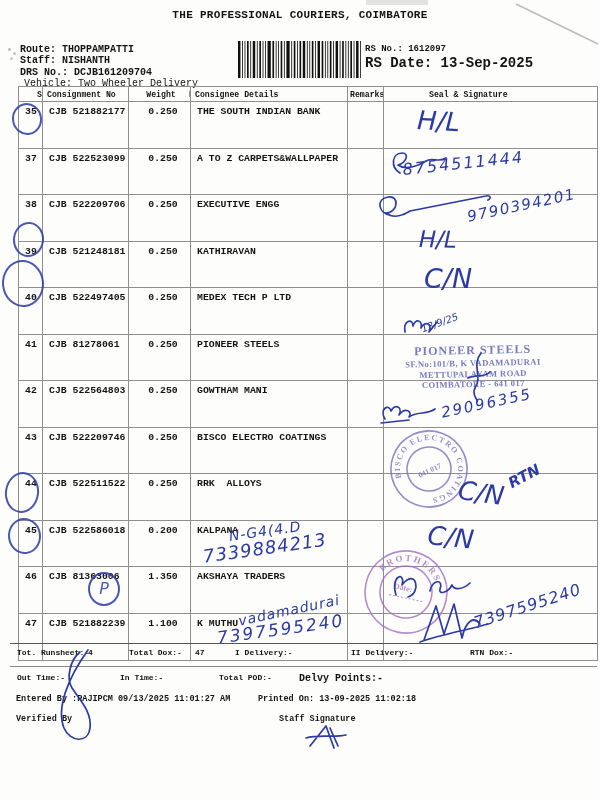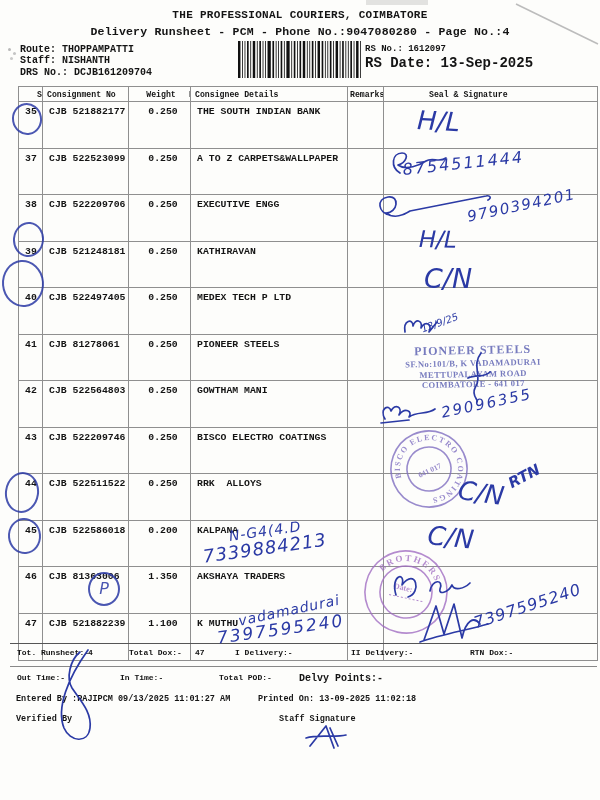--- a/index.html
+++ b/index.html
@@ -41,25 +41,25 @@
 
 <div class="page">
 
   <div class="topmark"></div>
   <div class="smudge"></div>
   <svg class="corner" width="90" height="48">
     <line x1="6" y1="4" x2="88" y2="44" stroke="#bcbcbc" stroke-width="1.5"></line>
   </svg>
 
   <div class="pt center" style="top:9px;font-size:11px;letter-spacing:.3px;">THE PROFESSIONAL COURIERS, COIMBATORE</div>
-  <div class="pt center" style="top:25px;font-size:11.5px;letter-spacing:.2px;">Delivery Runsheet - PCM - Phone No.:9047080280 - Page No.:4</div>
 
   <div class="pt" style="left:20px;top:44px;font-size:10px;">Route: THOPPAMPATTI</div>
   <div class="pt" style="left:20px;top:55px;font-size:10px;">Staff: NISHANTH</div>
   <div class="pt" style="left:20px;top:67px;font-size:10px;">DRS No.: DCJB161209704</div>
+  <div class="pt" style="left:24px;top:78px;font-size:10px;font-weight:normal;">Vehicle: Two Wheeler Delivery</div>
 
   <svg style="position:absolute;left:238px;top:41px;" width="123" height="37" viewBox="0 0 150 37" preserveAspectRatio="none">
     <g fill="#111">
       <rect x="0" width="3" height="37"></rect>
         <rect x="5" width="1" height="37"></rect>
         <rect x="8" width="1" height="37"></rect>
         <rect x="11" width="2" height="37"></rect>
       <rect x="15" width="1" height="37"></rect>
         <rect x="18" width="3" height="37"></rect>
         <rect x="23" width="1" height="37"></rect>

